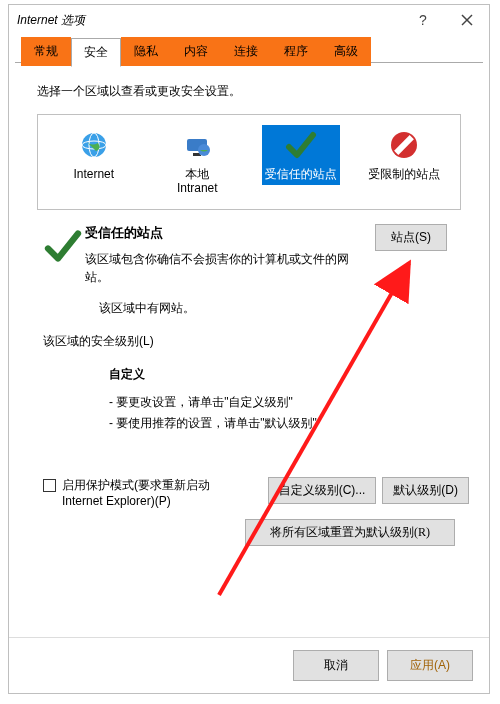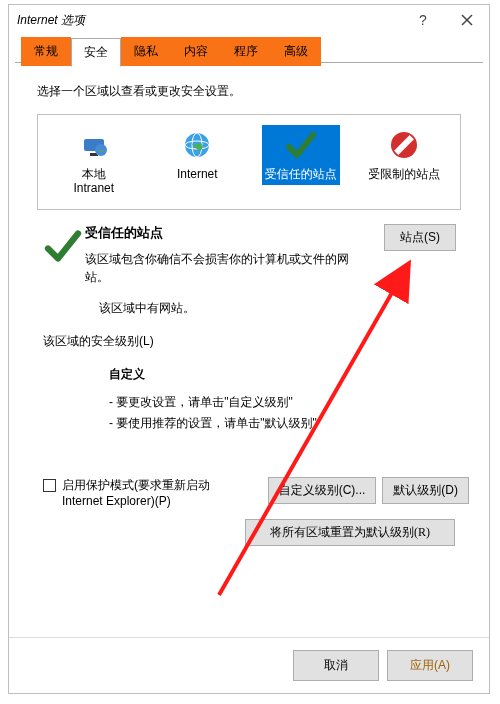--- a/index.html
+++ b/index.html
@@ -19,21 +19,21 @@
     .zonebox { margin:0 12px; border:1px solid #c0c0c0; padding:10px 4px; display:flex; justify-content:space-around; align-items:flex-start;}
     .zone { width:78px; display:flex; flex-direction:column; align-items:center; text-align:center; font-size:12px; line-height:14px; padding:4px 0;}
     .zone.selected { background:#0078d7; color:#fff;}
     .zone .zlabel { margin-top:6px;}
     .zoneicon { width:32px; height:32px;}
     .rowdesc { display:flex; align-items:flex-start; margin:14px 8px 0 16px;}
     .bigcheck { width:44px; height:44px; flex:0 0 44px; display:flex; align-items:center; justify-content:center;}
     .descblock { flex:1; padding-right:8px;}
     .desctitle { font-weight:bold; margin-bottom:8px; font-size:13px;}
     .descline { line-height:18px;}
-    .sitesbtn-wrap { width:90px; display:flex; justify-content:center; align-items:flex-start;}
+    .sitesbtn-wrap { width:90px; display:flex; justify-content:flex-start; align-items:flex-start;}
     .btn { background:#e1e1e1; border:1px solid #adadad; padding:4px 10px; font-size:12px; min-width:80px; text-align:center;}
     .btn.side { min-width:72px;}
     .subline { margin:14px 8px 0 74px;}
     .grplabel { margin:16px 8px 0 18px;}
     .custombox { margin:8px 12px 0 12px; padding:8px 8px 8px 8px;}
     .customblk { margin-left:64px;}
     .customtitle { font-weight:bold; margin-bottom:10px;}
     .customline { margin:3px 0; line-height:18px;}
     .protectrow { display:flex; align-items:flex-start; margin:34px 4px 0 18px;}
     .chk { width:13px; height:13px; border:1px solid #333; margin-right:6px; margin-top:2px; flex:0 0 13px;}
@@ -70,47 +70,48 @@
     </div>
   </div>
 
   <div class="tabs">
     <div class="tabline"></div>
     <div class="tabrow">
       <div class="tab">常规</div>
       <div class="tab active">安全</div>
       <div class="tab">隐私</div>
       <div class="tab">内容</div>
+      <div class="tab">连接</div>
       <div class="tab">程序</div>
       <div class="tab">高级</div>
     </div>
   </div>
 
   <div class="panel">
     <div class="instr">选择一个区域以查看或更改安全设置。</div>
 
     <div class="zonebox">
       <div class="zone">
         <svg class="zoneicon" viewBox="0 0 32 32">
+            <circle cx="16" cy="16" r="12" fill="#3aa0e8"></circle>
+            <ellipse cx="16" cy="16" rx="12" ry="4" fill="none" stroke="#fff" stroke-width="1"></ellipse>
+            <ellipse cx="16" cy="16" rx="5" ry="12" fill="none" stroke="#fff" stroke-width="1"></ellipse>
+            <path d="M8 12 Q13 18 20 14 Q24 20 18 22" fill="#4caf50"></path>
+          </svg>
+        <div class="zlabel">Internet</div>
+      </div>
+      <div class="zone">
+        <svg class="zoneicon" viewBox="0 0 32 32">
             <rect x="6" y="10" width="20" height="12" rx="2" fill="#3a7cc8"></rect>
             <rect x="12" y="24" width="8" height="3" fill="#333"></rect>
             <circle cx="23" cy="21" r="6" fill="#4a8ad8"></circle>
             <path d="M19 21 Q23 24 27 21" fill="#4caf50"></path>
           </svg>
         <div class="zlabel" style="white-space:pre-line">本地
 Intranet</div>
-      </div>
-      <div class="zone">
-        <svg class="zoneicon" viewBox="0 0 32 32">
-            <circle cx="16" cy="16" r="12" fill="#3aa0e8"></circle>
-            <ellipse cx="16" cy="16" rx="12" ry="4" fill="none" stroke="#fff" stroke-width="1"></ellipse>
-            <ellipse cx="16" cy="16" rx="5" ry="12" fill="none" stroke="#fff" stroke-width="1"></ellipse>
-            <path d="M8 12 Q13 18 20 14 Q24 20 18 22" fill="#4caf50"></path>
-          </svg>
-        <div class="zlabel">Internet</div>
       </div>
       <div class="zone selected">
         <svg class="zoneicon" viewBox="0 0 32 32">
             <path d="M4 18 L12 26 L28 6" fill="none" stroke="#2e7d32" stroke-width="6" stroke-linecap="round" stroke-linejoin="round"></path>
           </svg>
         <div class="zlabel" style="white-space:pre-line">受信任的站点</div>
       </div>
       <div class="zone">
         <svg class="zoneicon" viewBox="0 0 32 32">
             <circle cx="16" cy="16" r="13" fill="#d32f2f"></circle>

